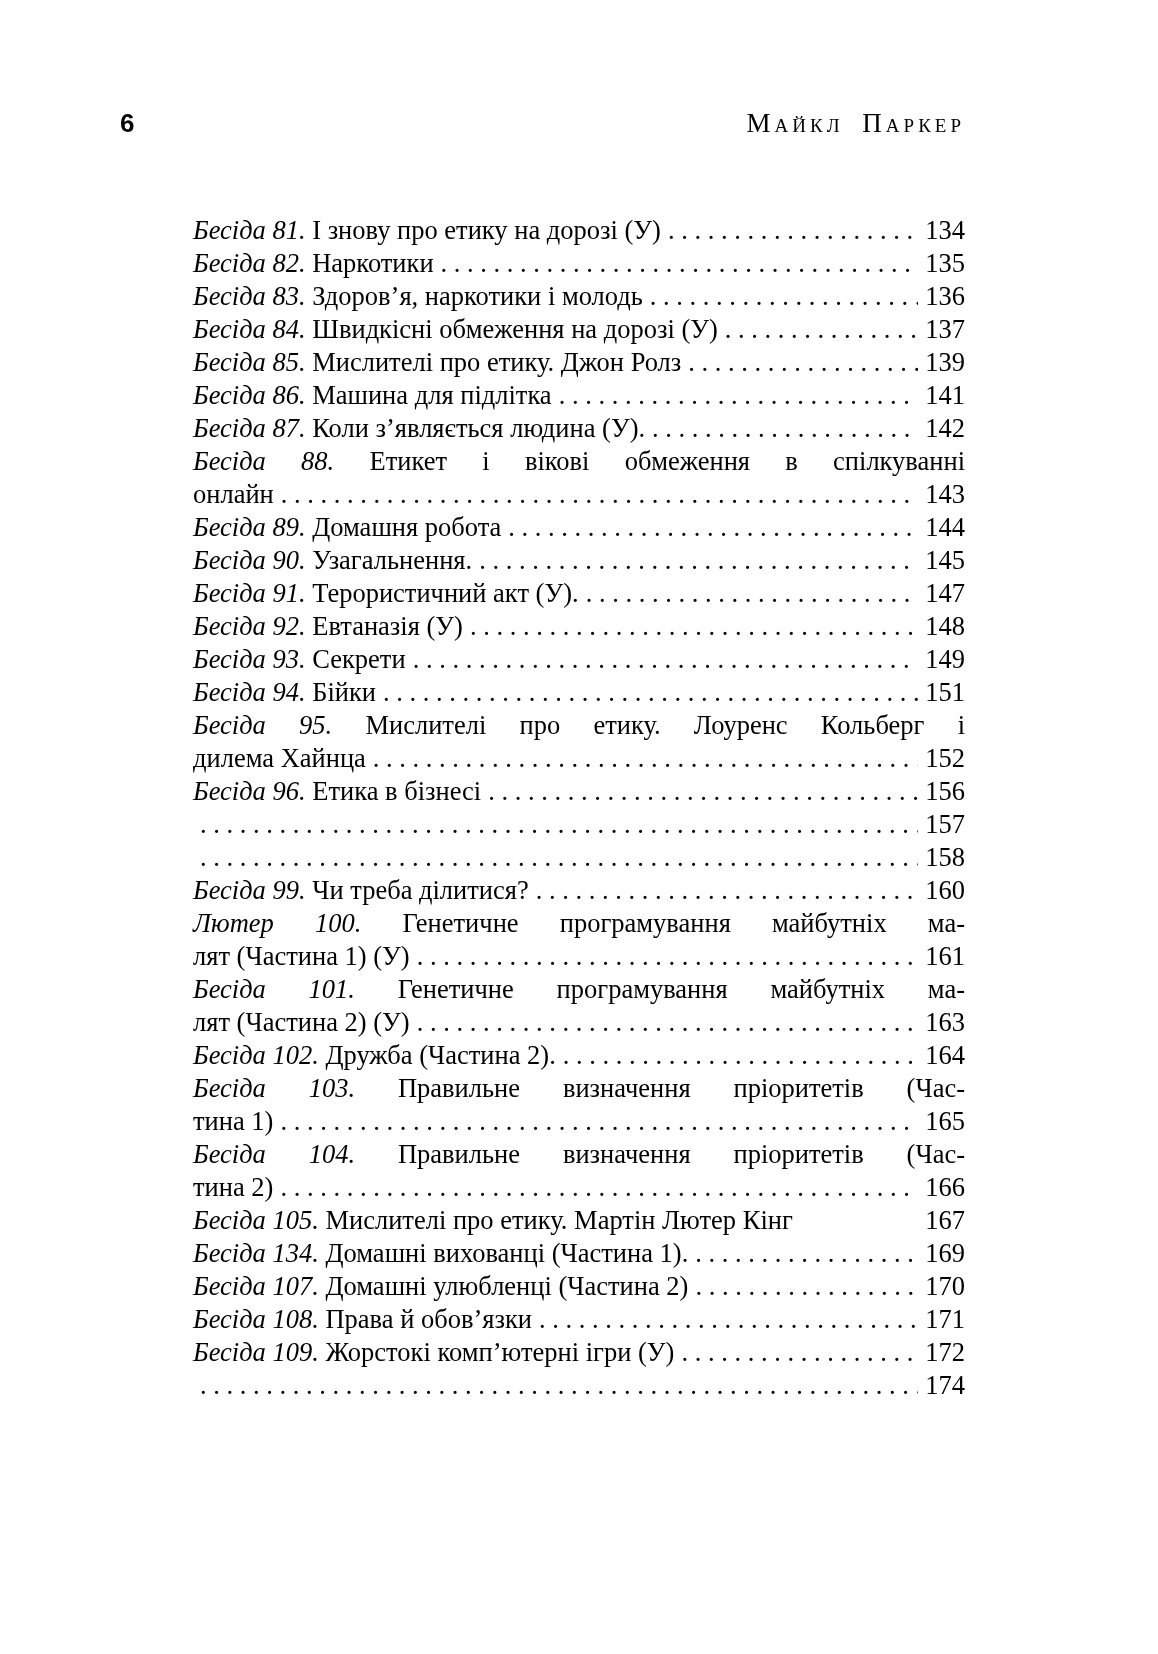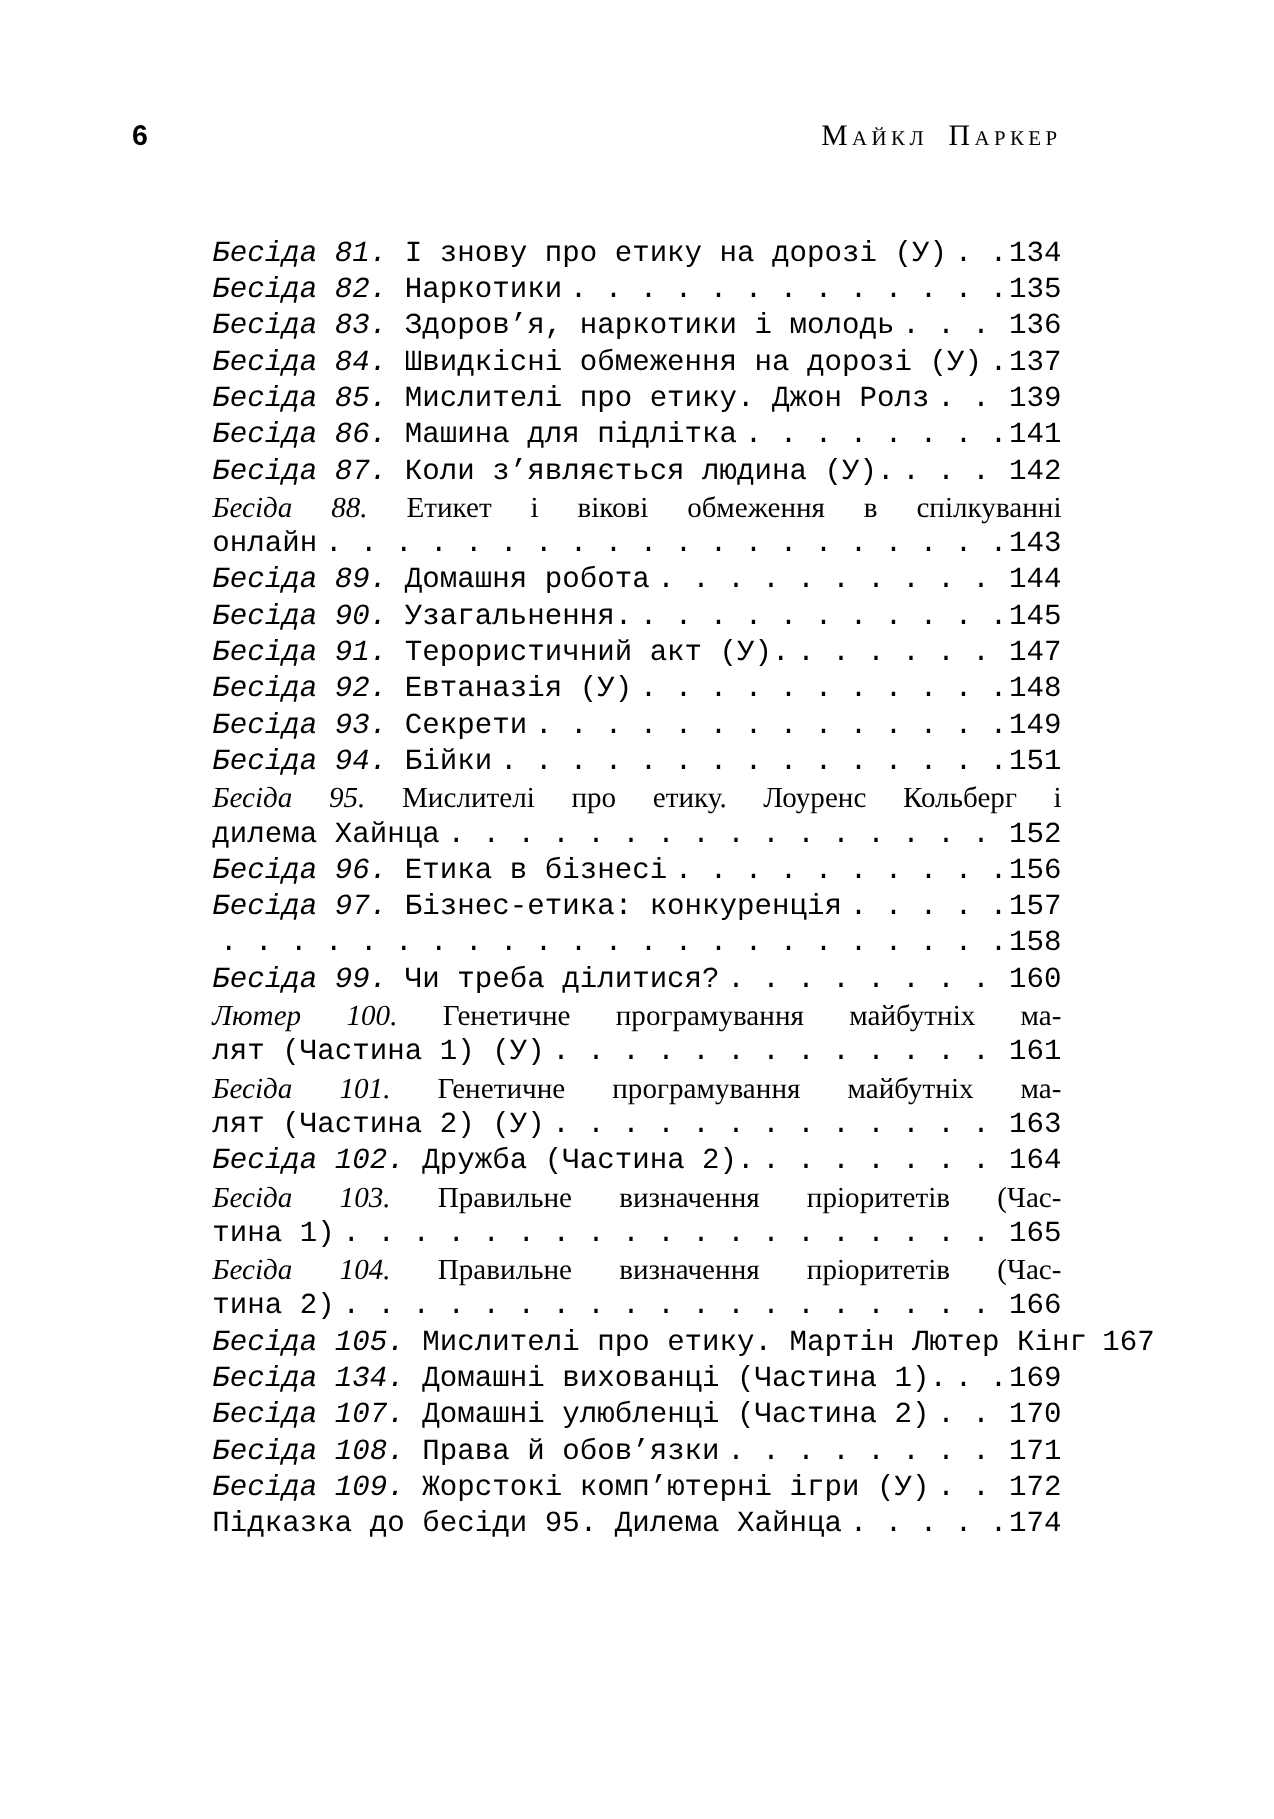--- a/index.html
+++ b/index.html
@@ -39,21 +39,20 @@
     margin-top: 75px;
     margin-left: 73px;
     font-size: 26.5px;
     line-height: 33px;
   }
   .entry { width: 100%; }
   .line { width: 100%; }
   .row {
     display: flex;
     align-items: baseline;
-    font-family: Liberation Mono, monospace;
   }
   .row .txt { white-space: nowrap; }
   .j {
     text-align: justify;
     text-align-last: justify;
     text-justify: inter-word;
     white-space: normal;
   }
   .lbl { font-style: italic; }
   .lbl.upright { font-style: normal; }
@@ -219,21 +218,20 @@
     <div class="line first row">
           <span class="txt"><span class="lbl">Бесіда 96.</span> <span class="ttl">Етика в бізнесі</span></span>
           <span class="leader">. . . . . . . . . . . . . . . . . . . . . . . . . . . . . . . . . . . . . . . . . . . . . . . . . . . . . . . . . . . . . . . . . . . . . . . . . . . . . . . . </span>
           <span class="pg">156</span>
         </div>
 
   </div>
 
   <div class="entry">
     <div class="line first row">
-          <span class="txt"><span class="lbl">Бесіда 97.</span> <span class="ttl">Бізнес-етика: конкуренція</span></span>
           <span class="leader">. . . . . . . . . . . . . . . . . . . . . . . . . . . . . . . . . . . . . . . . . . . . . . . . . . . . . . . . . . . . . . . . . . . . . . . . . . . . . . . . </span>
           <span class="pg">157</span>
         </div>
 
   </div>
 
   <div class="entry">
     <div class="line first row">
           <span class="leader">. . . . . . . . . . . . . . . . . . . . . . . . . . . . . . . . . . . . . . . . . . . . . . . . . . . . . . . . . . . . . . . . . . . . . . . . . . . . . . . . </span>
           <span class="pg">158</span>
@@ -335,21 +333,20 @@
     <div class="line first row">
           <span class="txt"><span class="lbl">Бесіда 109.</span> <span class="ttl">Жорстокі комп’ютерні ігри (У)</span></span>
           <span class="leader">. . . . . . . . . . . . . . . . . . . . . . . . . . . . . . . . . . . . . . . . . . . . . . . . . . . . . . . . . . . . . . . . . . . . . . . . . . . . . . . . </span>
           <span class="pg">172</span>
         </div>
 
   </div>
 
   <div class="entry">
     <div class="line first row">
-          <span class="txt"><span class="lbl upright">Підказка до бесіди 95.</span> <span class="ttl">Дилема Хайнца</span></span>
           <span class="leader">. . . . . . . . . . . . . . . . . . . . . . . . . . . . . . . . . . . . . . . . . . . . . . . . . . . . . . . . . . . . . . . . . . . . . . . . . . . . . . . . </span>
           <span class="pg">174</span>
         </div>
 
   </div>
 </div>
 
 </div>
 
 </body></html>

